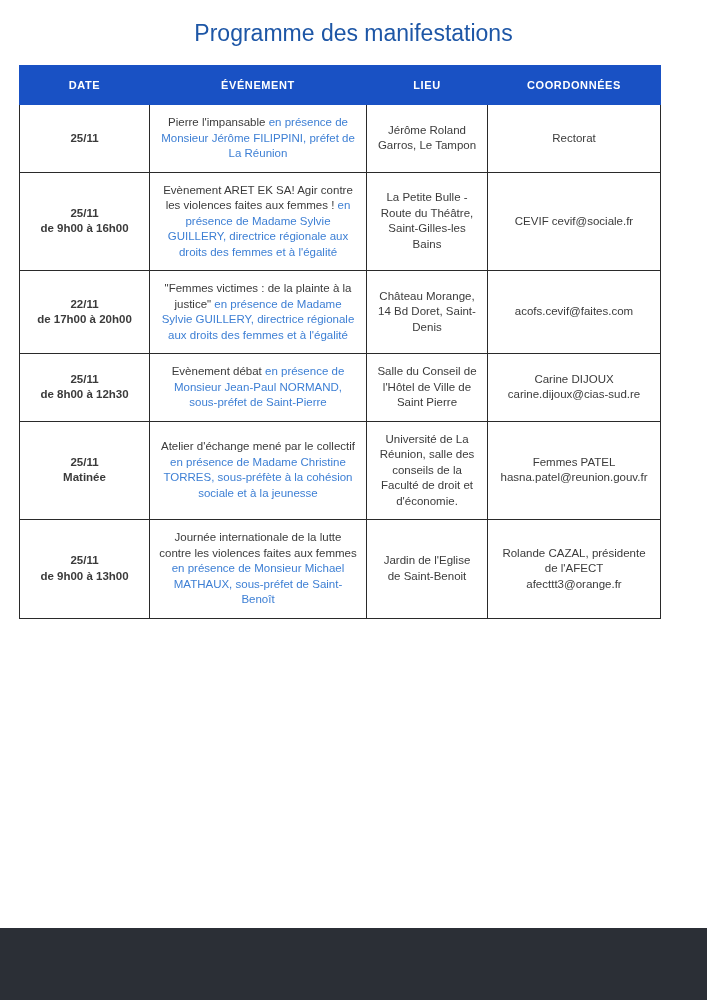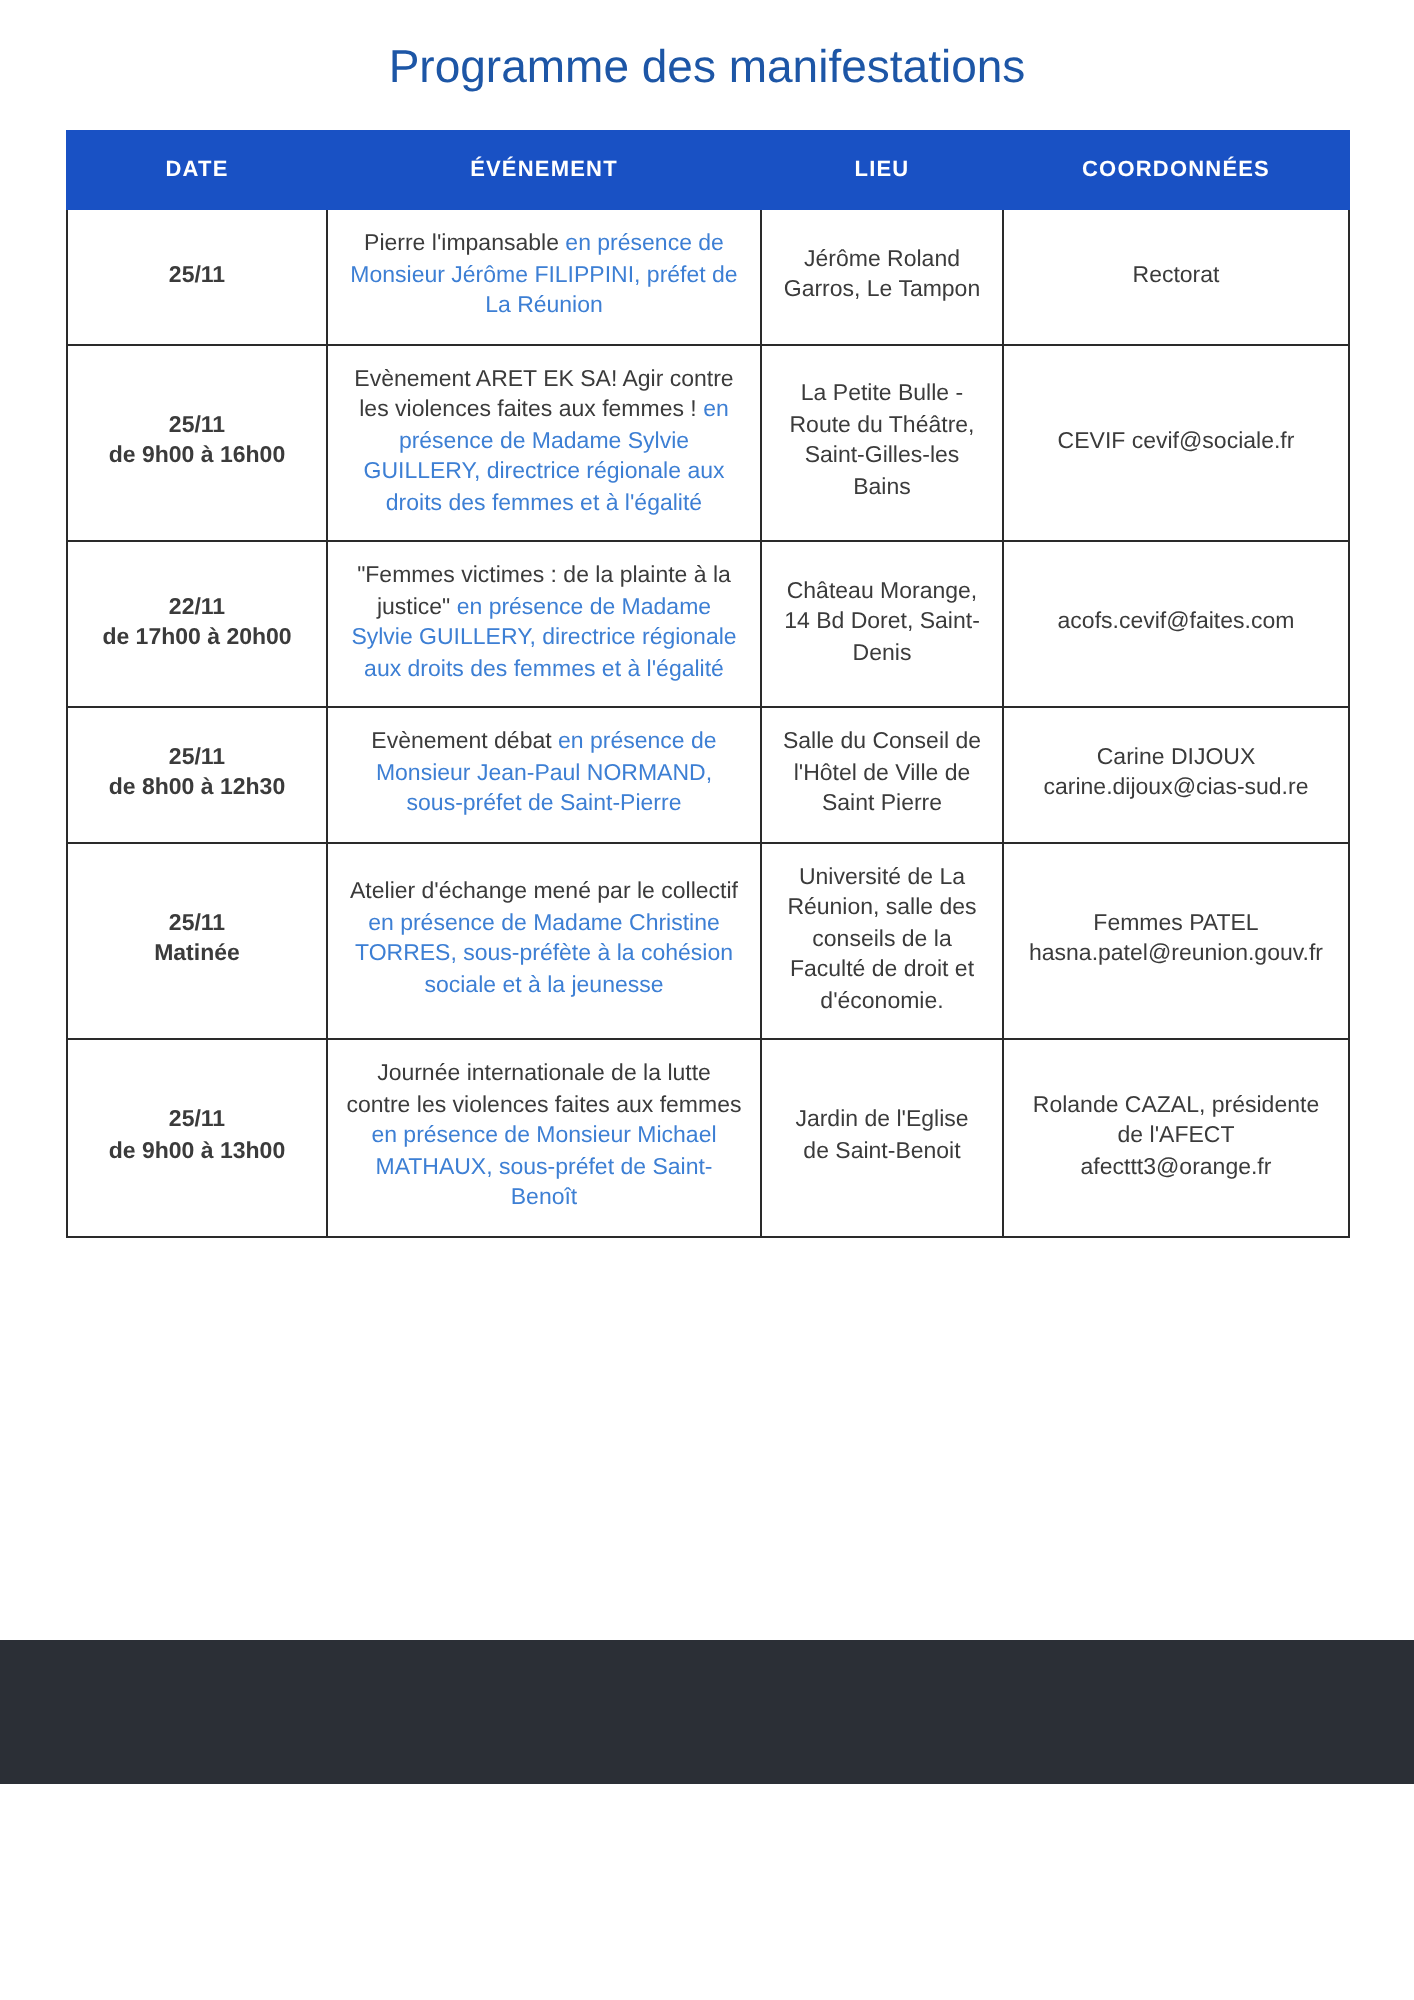--- a/index.html
+++ b/index.html
@@ -9,36 +9,36 @@
   body {
     width: 707px;
     height: 1000px;
     background: #ffffff;
     font-family: "Liberation Sans", sans-serif;
     overflow: hidden;
   }
   .page {
     position: relative;
     width: 707px;
-    height: 892px;
+    height: 1000px;
     box-sizing: border-box;
   }
   .title-block {
     padding-top: 18px;
     text-align: center;
     color: #1d56a6;
     font-size: 23px;
     line-height: 31px;
     font-weight: normal;
   }
   .title-line {
     display: block;
   }
   .table-wrap {
-    margin: 16px 33px 0 33px;
+    margin: 16px 33px 0 19px;
   }
   table.prog {
     border-collapse: collapse;
     width: 641px;
     table-layout: fixed;
   }
   table.prog th {
     background: #1951c4;
     color: #ffffff;
     font-size: 11px;

